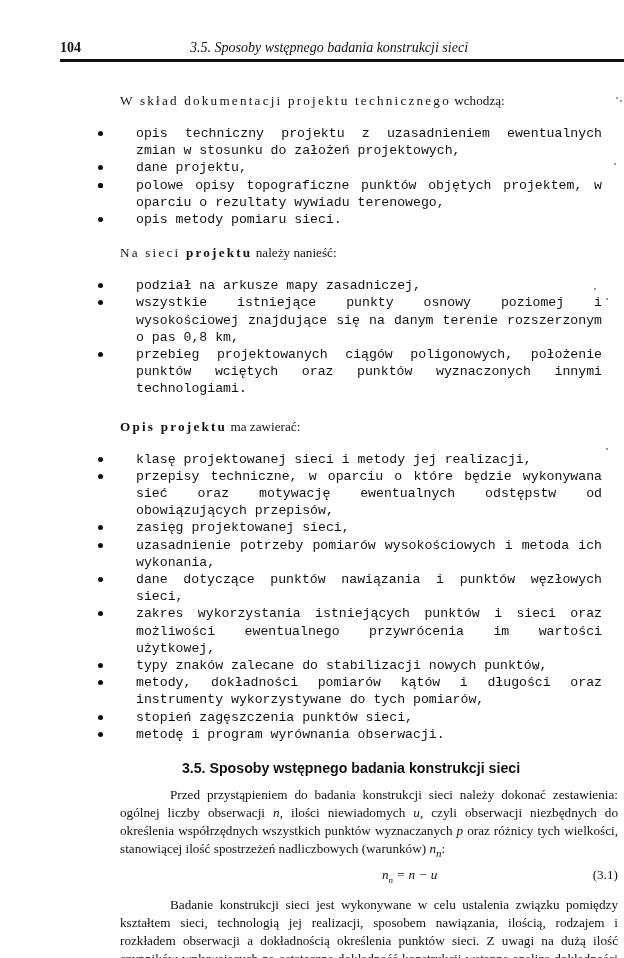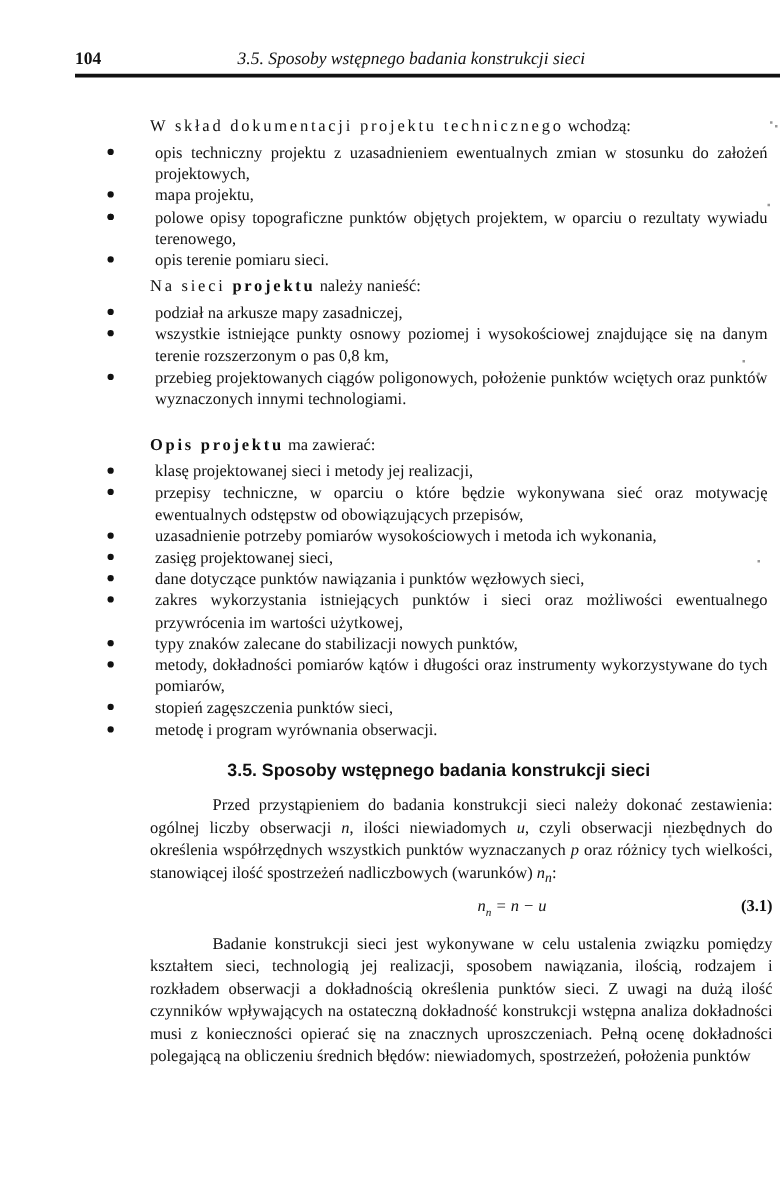--- a/index.html
+++ b/index.html
@@ -21,21 +21,21 @@
   .header-rule {
     position: absolute; left: 44px; top: 59px; width: 575px; height: 0;
     border-top: 3px solid #111;
   }
   .body { position: absolute; left: 44px; top: 92px; width: 558px; }
   .lead {
     margin: 0 0 0 60px; line-height: 17px; height: 17px; white-space: nowrap;
   }
   .sp { letter-spacing: 2.2px; }
   .sp-b { letter-spacing: 2.2px; font-weight: bold; }
-  ul.bl { list-style: none; margin: 4px; padding: 0; }
+  ul.bl { list-style: none; margin: 16px; padding: 0; font-family: Liberation Mono, monospace; }
   ul.bl li {
     position: relative; padding-left: 38px; line-height: 17.2px;
     text-align: justify; margin: 0 0 0 22px;
   }
   ul.bl li .bullet {
     position: absolute; left: 0; top: 6px; width: 5px; height: 5px;
     background: #111; border-radius: 50%;
   }
   .section-title {
     font-family: "Liberation Sans", "DejaVu Sans", sans-serif;
@@ -43,21 +43,21 @@
     margin: 17px 0 10px 0; padding-left: 24px;
   }
   p.para {
     margin: 0; line-height: 18px; text-align: justify; text-indent: 50px;
     padding-left: 60px;
   }
   .eq {
     position: relative; height: 22px; margin: 5px 0 7px 0; padding-left: 60px; text-align: center;
   }
   .eq-body { position: absolute; left: 322px; top: 0; font-style: italic; }
-  .eq-num { position: absolute; right: 0; top: 0; font-weight: bold; }
+  .eq-num { position: absolute; right: 0; top: 0; }
   .eq-body sub { font-size: 9px; }
   .noise { position: absolute; width: 2px; height: 2px; background: #999; }
 </style>
 </head>
 <body>
 
 <div class="page">
 
   <div class="header">
     <span class="page-num">104</span>
@@ -65,43 +65,43 @@
   </div>
   <div class="header-rule"></div>
 
   <div class="body">
 
     <div class="lead">
       <span class="sp">W skład dokumentacji projektu technicznego</span><span> wchodzą:</span>
     </div>
     <ul class="bl">
       <li><span class="bullet"></span><span>opis techniczny projektu z uzasadnieniem ewentualnych zmian w stosunku do założeń projektowych,</span></li>
-      <li><span class="bullet"></span><span>mapa projektu,</span></li>
+      <li><span class="bullet"></span><span>dane projektu,</span></li>
       <li><span class="bullet"></span></li>
       <li><span class="bullet"></span><span>polowe opisy topograficzne punktów objętych projektem, w oparciu o rezultaty wywiadu terenowego,</span></li>
-      <li><span class="bullet"></span><span>opis terenie pomiaru sieci.</span></li>
+      <li><span class="bullet"></span><span>opis metody pomiaru sieci.</span></li>
     </ul>
 
     <div class="lead" style="margin-top:2px">
       <span class="sp">Na sieci</span><span class="sp-b"> projektu</span><span> należy nanieść:</span>
     </div>
     <ul class="bl">
       <li><span class="bullet"></span><span>podział na arkusze mapy zasadniczej,</span></li>
       <li><span class="bullet"></span><span>wszystkie istniejące punkty osnowy poziomej i wysokościowej znajdujące się na danym terenie rozszerzonym o pas 0,8 km,</span></li>
       <li><span class="bullet"></span><span>przebieg projektowanych ciągów poligonowych, położenie punktów wciętych oraz punktów wyznaczonych innymi technologiami.</span></li>
     </ul>
 
     <div class="lead" style="margin-top:20px">
       <span class="sp-b">Opis projektu</span><span> ma zawierać:</span>
     </div>
     <ul class="bl">
       <li><span class="bullet"></span><span>klasę projektowanej sieci i metody jej realizacji,</span></li>
       <li><span class="bullet"></span><span>przepisy techniczne, w oparciu o które będzie wykonywana sieć oraz motywację ewentualnych odstępstw od obowiązujących przepisów,</span></li>
+      <li><span class="bullet"></span><span>zasięg projektowanej sieci,</span></li>
       <li><span class="bullet"></span><span>uzasadnienie potrzeby pomiarów wysokościowych i metoda ich wykonania,</span></li>
-      <li><span class="bullet"></span><span>zasięg projektowanej sieci,</span></li>
       <li><span class="bullet"></span><span>dane dotyczące punktów nawiązania i punktów węzłowych sieci,</span></li>
       <li><span class="bullet"></span><span>zakres wykorzystania istniejących punktów i sieci oraz możliwości ewentualnego przywrócenia im wartości użytkowej,</span></li>
       <li><span class="bullet"></span><span>typy znaków zalecane do stabilizacji nowych punktów,</span></li>
       <li><span class="bullet"></span><span>metody, dokładności pomiarów kątów i długości oraz instrumenty wykorzystywane do tych pomiarów,</span></li>
       <li><span class="bullet"></span><span>stopień zagęszczenia punktów sieci,</span></li>
       <li><span class="bullet"></span><span>metodę i program wyrównania obserwacji.</span></li>
     </ul>
 
     <div class="section-title">3.5. Sposoby wstępnego badania konstrukcji sieci</div>
 

